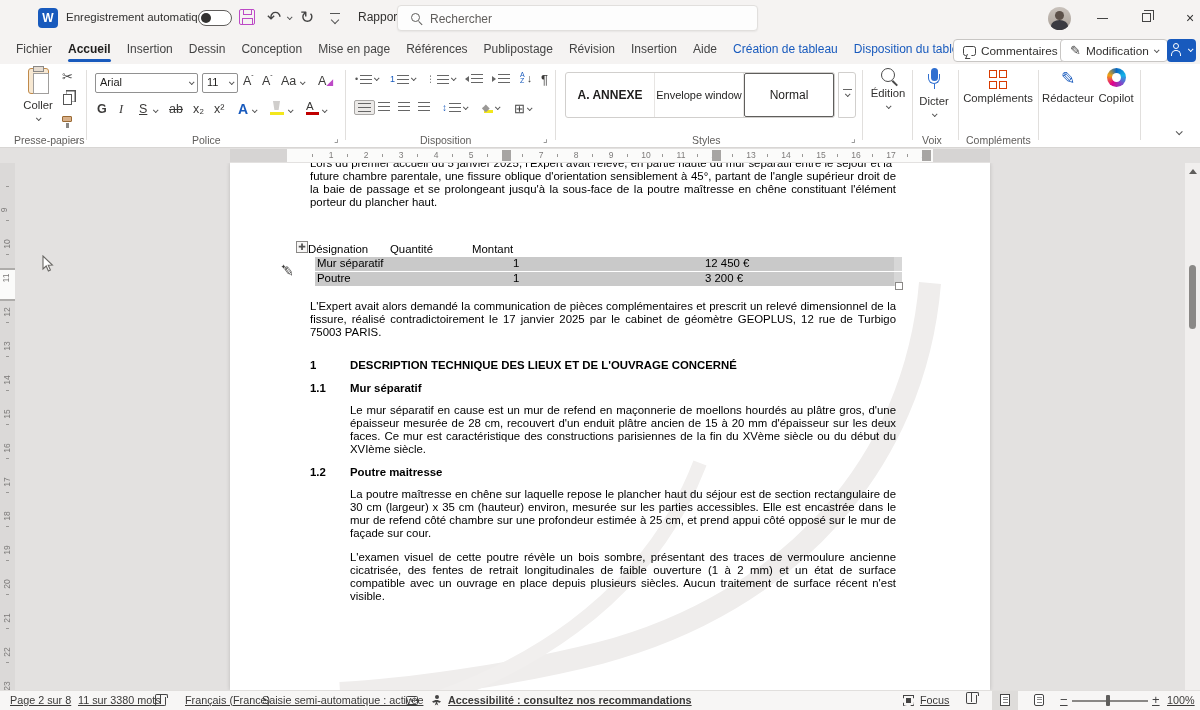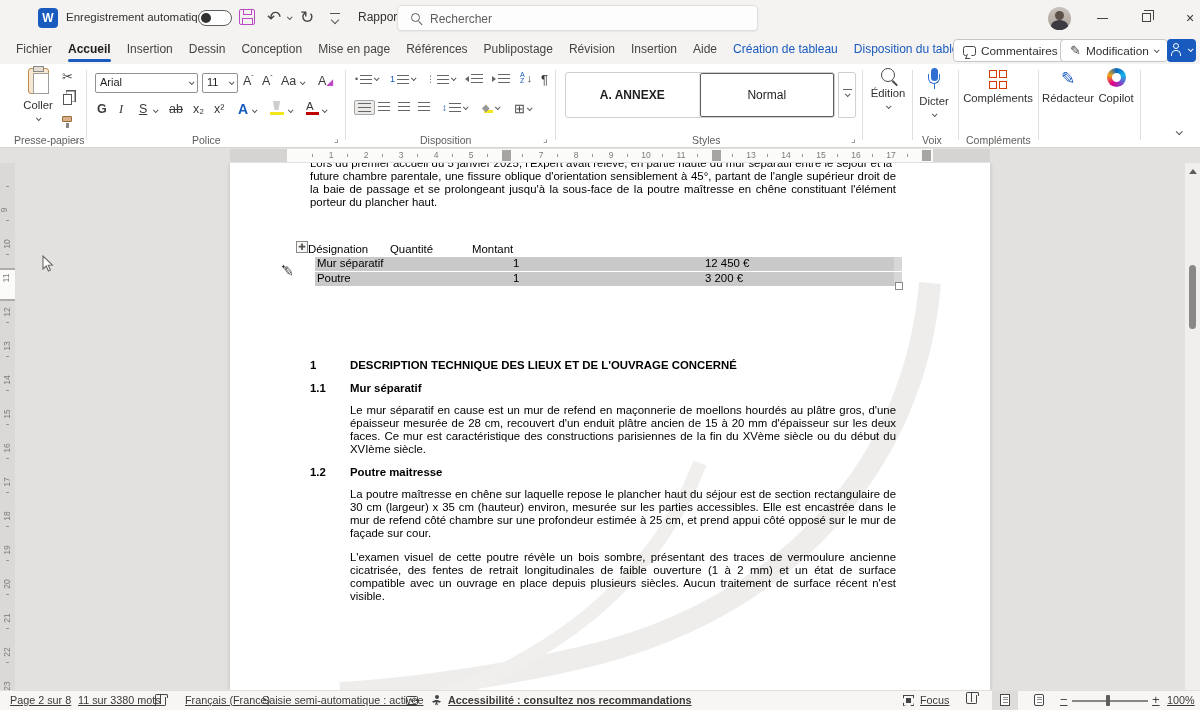--- a/index.html
+++ b/index.html
@@ -313,20 +313,21 @@
     <span class="pbtn" style="left:514px;top:37px;">
         <span style="font-size:13px;color:#444;">⊞</span>
         <span class="chev sm"></span>
       </span>
     <span class="grp-label" style="left:420px;">Disposition</span>
     <span class="launcher" style="left:543px;">⌟</span>
     <div class="rdivider" style="left:555px;"></div>
 
     <div class="gallery">
       <div class="gal-item b">A. ANNEXE</div>
+      <div class="gal-item">Envelope window</div>
       <div class="gal-item selected">Normal</div>
     </div>
     <div class="gal-scroll">
         <span class="chev sm"></span>
       </div>
     <span class="grp-label" style="left:692px;">Styles</span>
     <span class="launcher" style="left:851px;">⌟</span>
     <div class="rdivider" style="left:862px;"></div>
 
     <div class="bigbtn" style="left:866px;width:44px;">
@@ -423,20 +424,21 @@
       <div class="tbl-row-tail" style="top:94px;"></div>
       <div class="tbl-row" style="top:109px;">
         <span class="c1">Poutre</span>
           <span class="c2">1</span>
           <span class="c3">3 200 €</span>
       </div>
       <div class="tbl-row-tail" style="top:109px;"></div>
       <div class="resize-handle"></div>
       <div class="margin-pen"><span>✎</span><span class="sp">✦</span></div>
 
+      <div class="abs just" style="left:80px;top:137px;width:586px;">L'Expert avait alors demandé la communication de pièces complémentaires et prescrit un relevé dimensionnel de la fissure, réalisé contradictoirement le 17 janvier 2025 par le cabinet de géomètre GEOPLUS, 12 rue de Turbigo 75003 PARIS.</div>
 
       <div class="abs b" style="left:80px;top:196px;">1</div>
       <div class="abs b" style="left:120px;top:196px;">DESCRIPTION TECHNIQUE DES LIEUX ET DE L'OUVRAGE CONCERNÉ</div>
 
       <div class="abs b" style="left:80px;top:219px;">1.1</div>
       <div class="abs b" style="left:120px;top:219px;">Mur séparatif</div>
       <div class="abs just" style="left:120px;top:241px;width:546px;">Le mur séparatif en cause est un mur de refend en maçonnerie de moellons hourdés au plâtre gros, d'une épaisseur mesurée de 28 cm, recouvert d'un enduit plâtre ancien de 15 à 20 mm d'épaisseur sur les deux faces. Ce mur est caractéristique des constructions parisiennes de la fin du XVème siècle ou du début du XVIème siècle.</div>
 
       <div class="abs b" style="left:80px;top:303px;">1.2</div>
       <div class="abs b" style="left:120px;top:303px;">Poutre maitresse</div>

